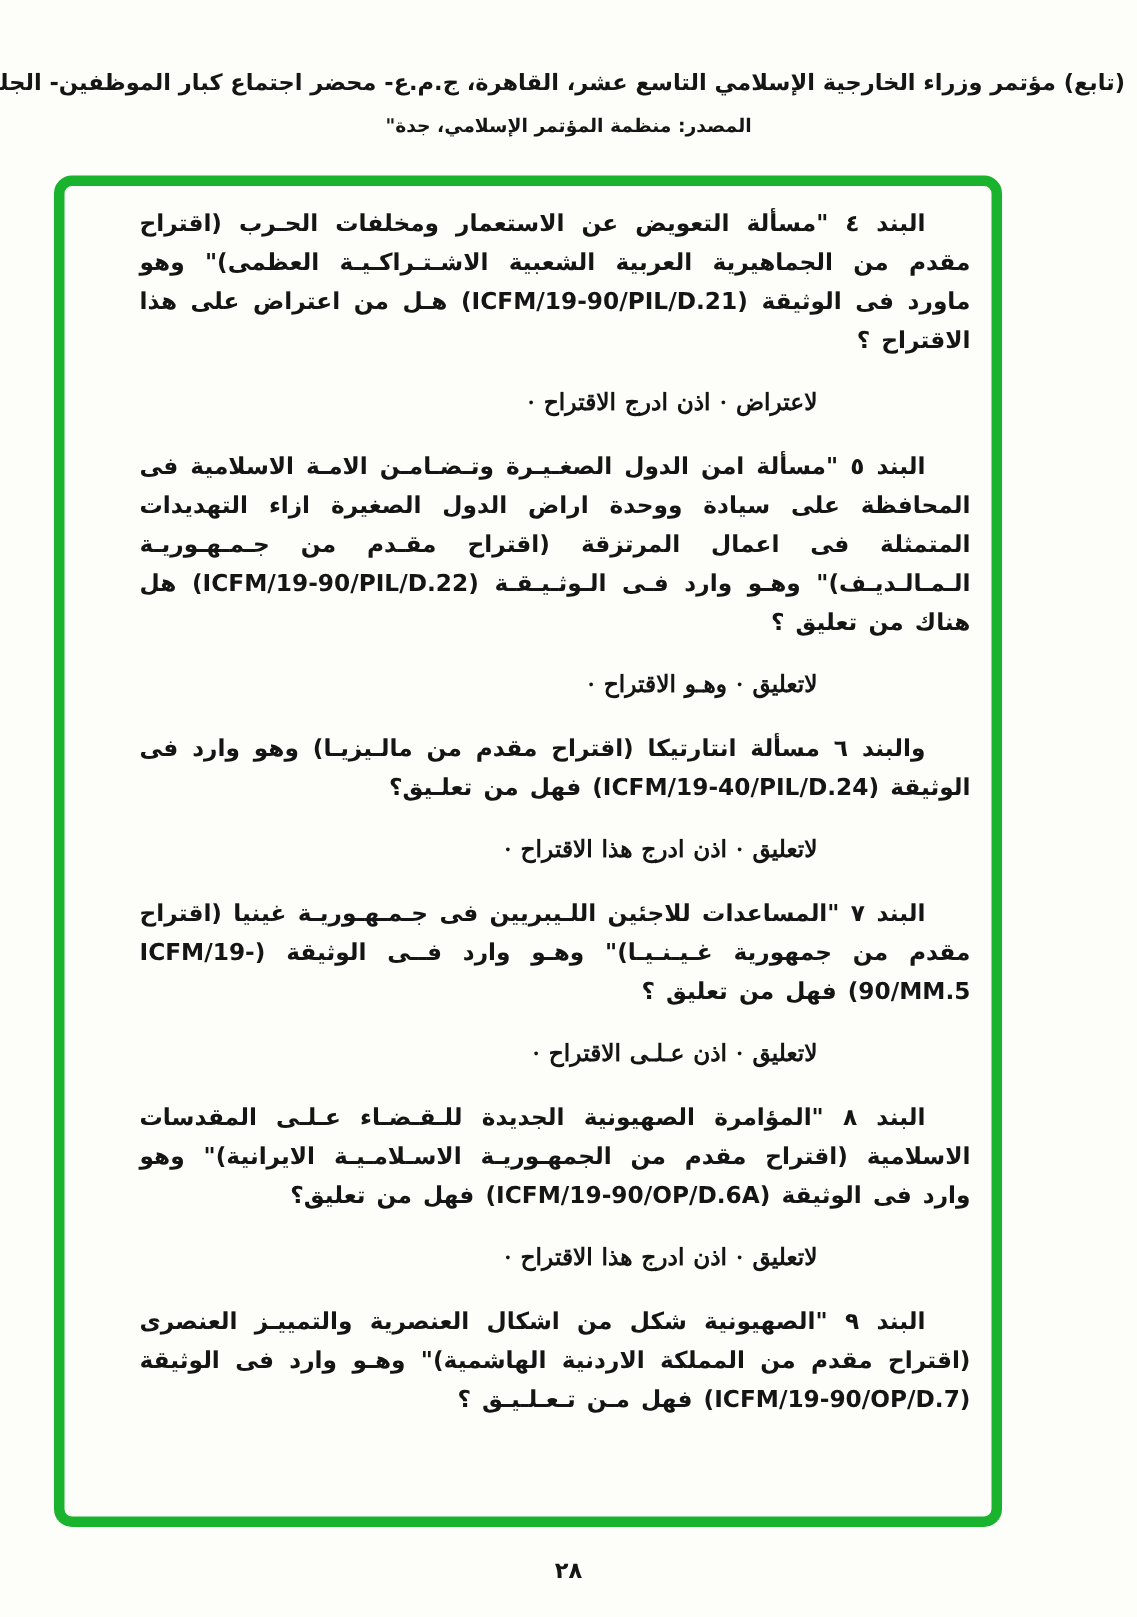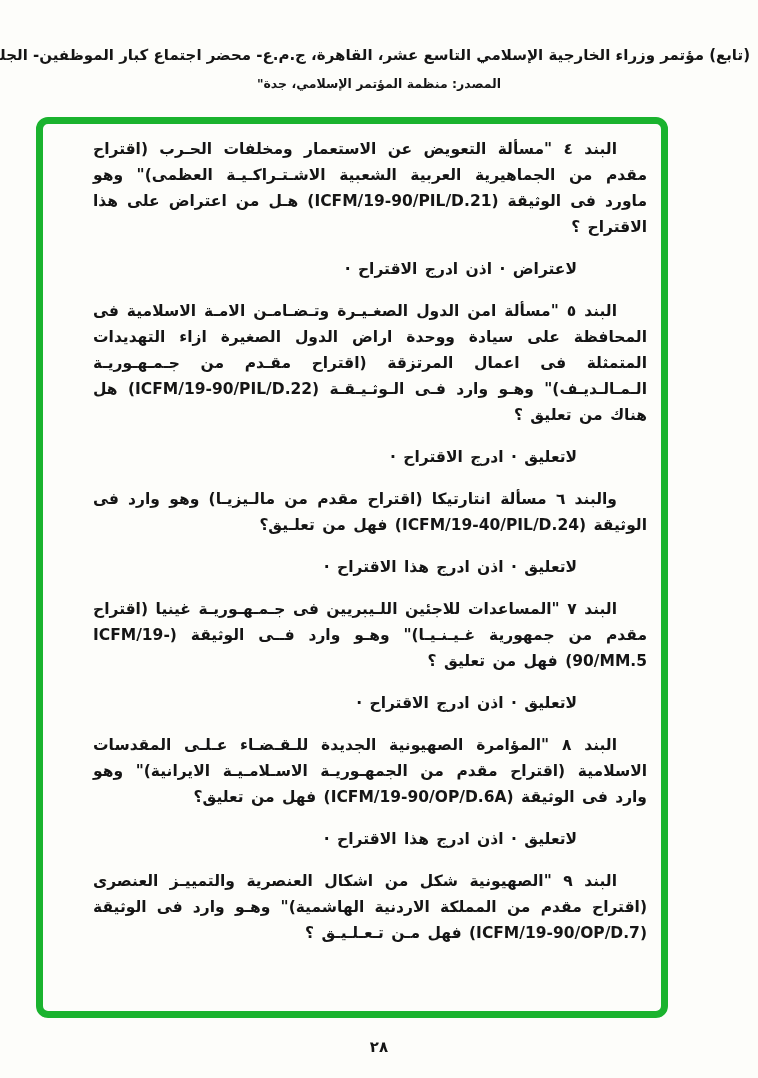--- a/index.html
+++ b/index.html
@@ -48,21 +48,22 @@
     margin:0;
     word-spacing:2px;
   }
   .b + .b{margin-top:16px;}
   .para{
     text-align:justify;
     text-align-last:right;
     text-indent:30px;
   }
   .response{
-    margin-right:70px;
+    margin-right:102px;
+    font-family:Liberation Serif, serif;
   }
   .final-line{
     margin-top:0;
     margin-right:110px;
   }
   .page-number{
     position:absolute;
     bottom:22px;left:0;right:0;
     text-align:center;
     font-size:15px;font-weight:bold;margin-top:37px;
@@ -73,23 +74,23 @@
 
 <div class="header">
   <p class="header-line1">(تابع) مؤتمر وزراء الخارجية الإسلامي التاسع عشر، القاهرة، ج.م.ع- محضر اجتماع كبار الموظفين- الجلسة الأولي- ٢٨ يوليه ١٩٩٠</p>
   <p class="header-line2">المصدر: منظمة المؤتمر الإسلامي، جدة"</p>
 </div>
 
 <div class="doc-box">
   <p class="b para">البند ٤ "مسألة التعويض عن الاستعمار ومخلفات الحـرب (اقتراح مقدم من الجماهيرية العربية الشعبية الاشـتـراكـيـة العظمى)" وهو ماورد فى الوثيقة (ICFM/19-90/PIL/D.21) هـل من اعتراض على هذا الاقتراح ؟</p>
   <p class="b response">لاعتراض · اذن ادرج الاقتراح ·</p>
   <p class="b para">البند ٥ "مسألة امن الدول الصغـيـرة وتـضـامـن الامـة الاسلامية فى المحافظة على سيادة ووحدة اراض الدول الصغيرة ازاء التهديدات المتمثلة فى اعمال المرتزقة (اقتراح مقـدم من جـمـهـوريـة الـمـالـديـف)" وهـو وارد فـى الـوثـيـقـة (ICFM/19-90/PIL/D.22) هل هناك من تعليق ؟</p>
-  <p class="b response">لاتعليق · ادرج الاقتراح ·</p>
+  <p class="b response">لاتعليق · وهـو الاقتراح ·</p>
   <p class="b para">والبند ٦ مسألة انتارتيكا (اقتراح مقدم من مالـيزيـا) وهو وارد فى الوثيقة (ICFM/19-40/PIL/D.24) فهل من تعلـيق؟</p>
   <p class="b response">لاتعليق · اذن ادرج هذا الاقتراح ·</p>
   <p class="b para">البند ٧ "المساعدات للاجئين اللـيبريين فى جـمـهـوريـة غينيا (اقتراح مقدم من جمهورية غـيـنـيـا)" وهـو وارد فــى الوثيقة (ICFM/19-90/MM.5) فهل من تعليق ؟</p>
-  <p class="b response">لاتعليق · اذن ادرج الاقتراح ·</p>
+  <p class="b response">لاتعليق · اذن عـلـى الاقتراح ·</p>
   <p class="b para">البند ٨ "المؤامرة الصهيونية الجديدة للـقـضـاء عـلـى المقدسات الاسلامية (اقتراح مقدم من الجمهـوريـة الاسـلامـيـة الايرانية)" وهو وارد فى الوثيقة (ICFM/19-90/OP/D.6A) فهل من تعليق؟</p>
   <p class="b response">لاتعليق · اذن ادرج هذا الاقتراح ·</p>
   <p class="b para">البند ٩ "الصهيونية شكل من اشكال العنصرية والتمييـز العنصرى (اقتراح مقدم من المملكة الاردنية الهاشمية)" وهـو وارد فى الوثيقة (ICFM/19-90/OP/D.7) فهل مـن تـعـلـيـق ؟</p>
 </div>
 
 <div class="page-number">٢٨</div>
 
 </body></html>

